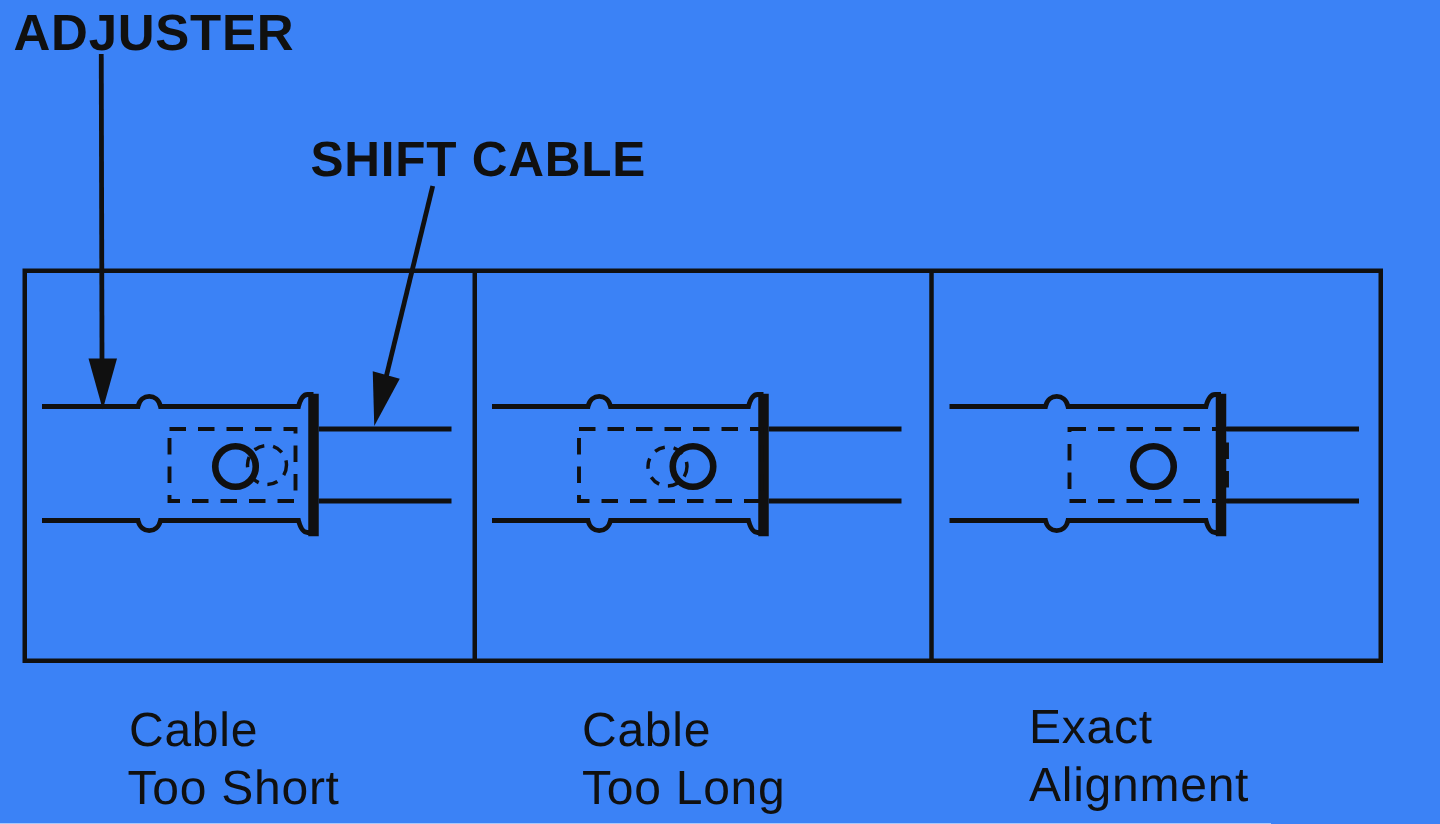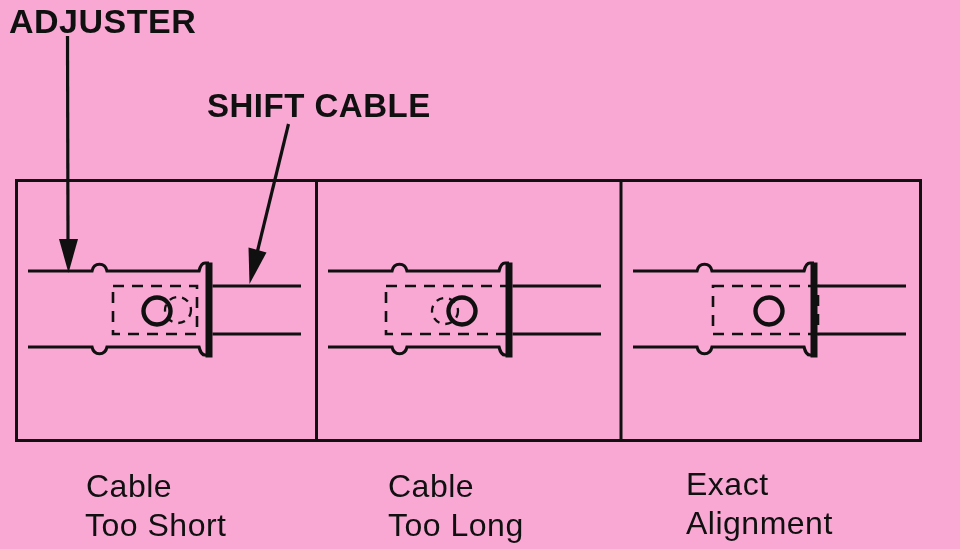--- a/index.html
+++ b/index.html
@@ -8,21 +8,21 @@
     background: #ffffff;
     width: 960px;
     height: 549px;
     overflow: hidden;
     font-family: "Liberation Sans", sans-serif;
   }
   .stage {
     position: relative;
     width: 960px;
     height: 549px;
-    background: #f9a8d4;
+    background: #3b82f6;
   }
   svg { display: block; }
   .ink-line   { stroke: #101010; fill: none; stroke-width: 3.2; stroke-linecap: butt; }
   .ink-thin   { stroke: #101010; fill: none; stroke-width: 3;   }
   .ink-face   { stroke: #101010; fill: none; stroke-width: 7;   }
   .ink-fill   { fill: #101010; stroke: none; }
   .dash-rect  { stroke: #101010; fill: none; stroke-width: 2.6; stroke-dasharray: 11 8; }
   .dash-circ  { stroke: #101010; fill: none; stroke-width: 2.3; stroke-dasharray: 7 6; }
   .solid-circ { stroke: #101010; fill: none; stroke-width: 4.4; }
   .callout-label {

